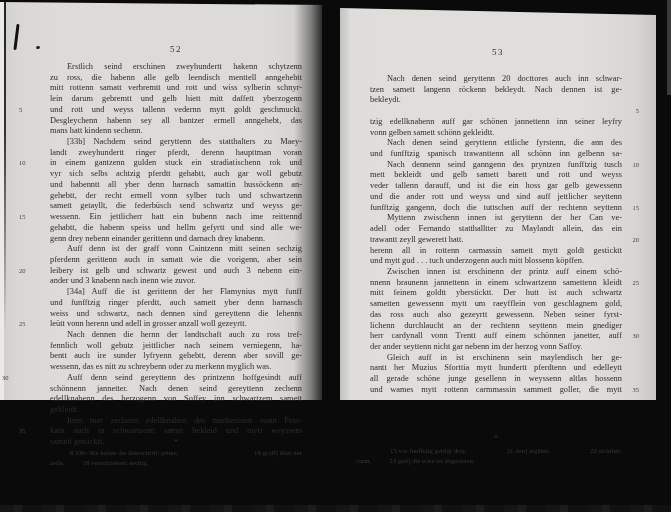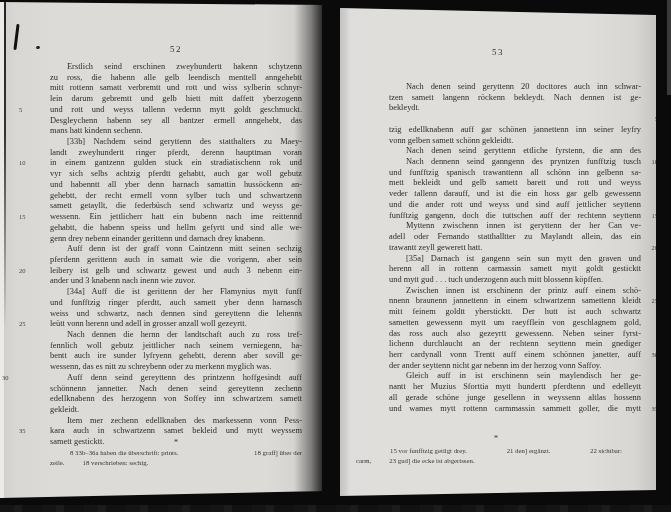--- a/index.html
+++ b/index.html
@@ -1,18 +1,18 @@
 <!DOCTYPE html>
 <html><head>
 <meta charset="utf-8">
 <style>
   html,body{margin:0;padding:0;background:#0a0a0a;}
   .scene{position:relative;width:671px;height:512px;background:#0a0a0a;overflow:hidden;
          font-family:"Liberation Serif","DejaVu Serif",serif;color:#2f2c28;}
-  .page{position:absolute;top:0;height:512px;}
+  .page{position:absolute;top:0;height:400px;}
   .page.left{left:0;width:322px;
     background:linear-gradient(90deg,#cfcecb 0,#d8d7d4 16px,#dcdbd8 55px,#dcdbd8 268px,#d3d2cf 302px,#cccbc8 322px);
     clip-path:polygon(0 2px,322px 5px,322px 491px,0 498px);}
   .page.right{left:340px;width:316px;
     background:linear-gradient(90deg,#e9e8e5 0,#dedddb 7px,#dfdedb 45px,#dfdedb 245px,#d7d6d3 295px,#c7c6c3 316px);
     clip-path:polygon(0 8px,316px 15px,316px 490px,0 496px);}
   .edge-white{position:absolute;left:0;top:0;bottom:0;width:4px;background:#eaeae8;}
   .spine-line{position:absolute;left:4px;top:0;height:330px;width:2px;
     background:linear-gradient(#242424,#35332f 40%,rgba(60,58,54,0));}
   .pen-mark{position:absolute;left:15px;top:24px;width:3px;height:26px;background:#14120f;
@@ -21,21 +21,21 @@
     border-radius:50%;transform:rotate(-18deg);}
   .gutter-shade{position:absolute;right:0;top:0;bottom:0;width:28px;
     background:linear-gradient(90deg,rgba(8,8,8,0) 0,rgba(8,8,8,.4) 60%,rgba(5,5,5,.8) 100%);}
   .inner-shade{position:absolute;left:0;top:0;bottom:0;width:10px;
     background:linear-gradient(90deg,rgba(20,20,20,.18),rgba(20,20,20,0));}
   .pnum{position:absolute;width:252px;text-align:center;font-size:9px;letter-spacing:1.5px;color:#33302c;}
   .page.left .pnum{left:50px;top:44px;}
   .page.right .pnum{left:32px;top:47px;}
   .col{position:absolute;width:252px;font-size:8.4px;}
   .page.left .col{left:50px;top:62px;}
-  .page.right .col{left:30px;top:82px;margin-left:19px;}
+  .page.right .col{left:30px;top:74px;}
   .tline{position:relative;height:10.72px;line-height:10.72px;text-align:justify;text-align-last:justify;
          white-space:nowrap;}
   .tline.pend{text-align-last:left;}
   .tline.indent{padding-left:17px;}
   .mnum{position:absolute;top:0;font-size:6.5px;color:#44413c;line-height:10.72px;}
   .mnum.mleft{left:-31px;width:14px;text-align:right;}
   .tline.indent .mnum.mleft{left:-48px;}
   .mnum.mright{right:-17px;}
   .fnsep{position:absolute;width:252px;text-align:center;font-size:8px;color:#35322e;}
   .page.left .fnsep{left:50px;top:438px;}
@@ -118,30 +118,29 @@
     <div class="inner-shade"></div>
     <div class="pnum">53</div>
     <div class="col">
         <div class="tline indent"><span>Nach denen seind geryttenn 20 docttores auch inn schwar-</span></div>
         <div class="tline"><span>tzen samett langenn röckenn bekleydt. Nach dennen ist ge-</span></div>
         <div class="tline pend"><span>bekleydt.</span></div>
         <div class="tline indent"><span class="mnum mright">5</span></div>
         <div class="tline"><span>tzig edellknabenn auff gar schönen jannettenn inn seiner leyfry</span></div>
         <div class="tline pend"><span>vonn gelben samett schönn gekleidtt.</span></div>
         <div class="tline indent"><span>Nach denen seind geryttenn ettliche fyrstenn, die ann des</span></div>
+        <div class="tline"><span>und funfftzig spanisch trawanttenn all schönn inn gelbenn sa-</span></div>
         <div class="tline indent"><span>Nach dennenn seind ganngenn des pryntzen funfftzig tusch</span><span class="mnum mright">10</span></div>
-        <div class="tline"><span>und funfftzig spanisch trawanttenn all schönn inn gelbenn sa-</span></div>
         <div class="tline"><span>mett bekleidt und gelb samett barett und rott und weyss</span></div>
         <div class="tline"><span>veder tallenn darauff, und ist die ein hoss gar gelb gewessenn</span></div>
         <div class="tline"><span>und die ander rott und weyss und sind auff jettlicher seyttenn</span></div>
         <div class="tline"><span>funfftzig gangenn, doch die tuttschen auff der rechtenn seyttenn</span><span class="mnum mright">15</span></div>
         <div class="tline indent"><span>Myttenn zwischenn innen ist geryttenn der her Can ve-</span></div>
         <div class="tline"><span>adell oder Fernando statthalltter zu Maylandt allein, das ein</span></div>
         <div class="tline pend"><span>trawantt zeyll gewerett hatt.</span><span class="mnum mright">20</span></div>
-        <div class="tline indent"><span>[35a] Darnach ist gangenn sein sun mytt den graven und</span></div>
         <div class="tline"><span>herenn all in rottenn carmassin samett mytt goldt gesticktt</span></div>
         <div class="tline pend"><span>und mytt gud . . . tuch underzogenn auch mitt blossenn köpffen.</span></div>
         <div class="tline indent"><span>Zwischen innen ist erschinenn der printz auff einem schö-</span></div>
         <div class="tline"><span>nnenn braunenn jannettenn in einem schwartzenn samettenn kleidt</span><span class="mnum mright">25</span></div>
         <div class="tline"><span>mitt feinem goldtt ybersticktt. Der hutt ist auch schwartz</span></div>
         <div class="tline"><span>sametten gewessenn mytt um raeyfflein von geschlagnem gold,</span></div>
         <div class="tline"><span>das ross auch also gezeyrtt gewessenn. Neben seiner fyrst-</span></div>
         <div class="tline"><span>lichenn durchlaucht an der rechtenn seyttenn mein gnediger</span></div>
         <div class="tline"><span>herr cardynall vonn Trentt auff einem schönnen janetter, auff</span><span class="mnum mright">30</span></div>
         <div class="tline pend"><span>der ander seyttenn nicht gar nebenn im der herzog vonn Saffoy.</span></div>

